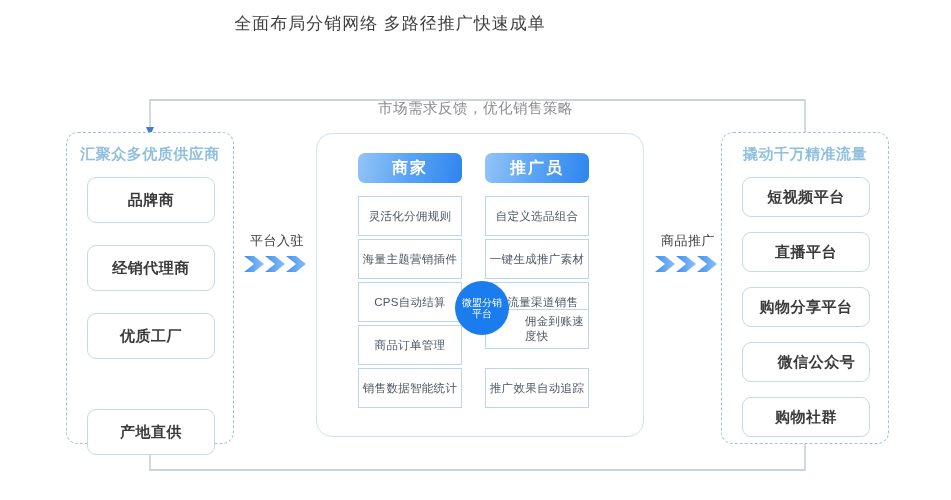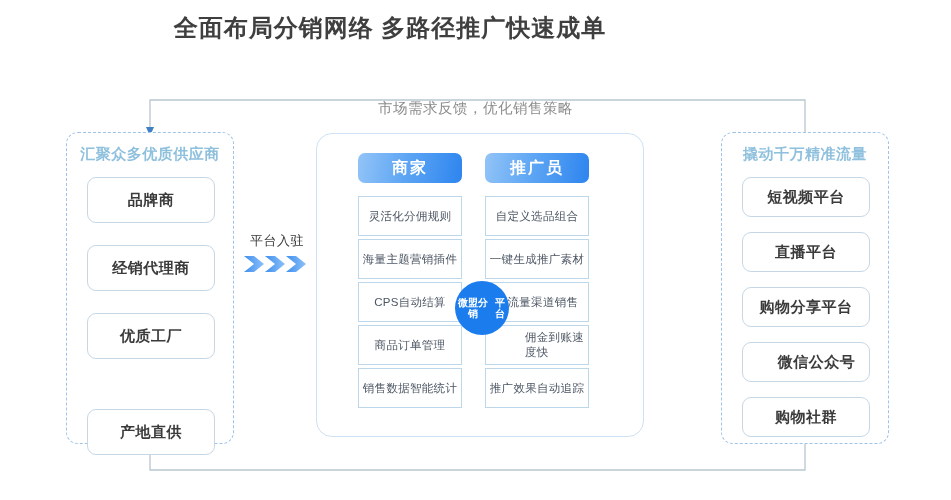--- a/index.html
+++ b/index.html
@@ -9,21 +9,21 @@
     font-family:"Liberation Sans","DejaVu Sans",sans-serif;
     overflow:hidden;
     position:relative;
   }
   #stage{position:relative;width:951px;height:500px;}
 
   
   .title{
     position:absolute;left:0;top:12px;width:780px;
     text-align:center;
-    font-size:24px;font-weight:bold;
+    font-size:17px;font-weight:normal;
     color:#3f3f3f;
     letter-spacing:1px;
   }
   .subtitle{
     position:absolute;left:0;top:76px;width:951px;
     text-align:center;
     font-size:14.5px;
     color:#8c8c8c;
     letter-spacing:.5px;
     margin-top:23px;
@@ -84,22 +84,22 @@
     display:flex;align-items:center;justify-content:center;
     font-size:11.5px;color:#4c5664;
     letter-spacing:.3px;
   }
   .hub{
     position:absolute;
     left:455px;top:281px;width:54px;height:54px;
     border-radius:50%;
     background:#1b7ced;
     color:#fff;
-    display:flex;flex-direction:row;align-items:center;justify-content:center;
-    font-size:10px;font-weight:bold;line-height:1.15;
+    display:flex;flex-direction:column;align-items:center;justify-content:center;
+    font-size:10px;font-weight:normal;line-height:1.15;
     z-index:5;
     text-align:center;
   }
 
   
   .arrow-group{position:absolute;text-align:center;width:86px;}
   .arrow-label{
     font-size:13px;color:#3b3b3b;letter-spacing:.5px;white-space:nowrap;
     margin-bottom:4px;
   }
@@ -183,33 +183,49 @@
 
     <div class="cell" style="left:168px;top:62px;width:104px;height:40px;">
       <span>自定义选品组合</span>
     </div>
     <div class="cell" style="left:168px;top:105px;width:104px;height:40px;">
       <span>一键生成推广素材</span>
     </div>
     <div class="cell" style="left:168px;top:148px;width:104px;height:40px;">
       <span>多流量渠道销售</span>
     </div>
-    <div class="cell" style="left:168px;top:191px;width:104px;height:40px;padding-left:39px;">
+    <div class="cell" style="left:168px;top:175px;width:104px;height:40px;padding-left:39px;">
       <span>佣金到账速度快</span>
     </div>
     <div class="cell" style="left:168px;top:234px;width:104px;height:40px;">
       <span>推广效果自动追踪</span>
     </div>
   </div>
 
   <div class="hub">
     <span>微盟分销</span>
     <span>平台</span>
   </div>
 
+  <div class="arrow-group" style="left:645px;top:232px;">
+    <div class="arrow-label">商品推广</div>
+    <div class="chevrons">
+      <svg width="66" height="20" viewBox="0 0 66 20">
+        <defs>
+          <linearGradient id="cg2" x1="0" y1="0" x2="1" y2="0">
+            <stop offset="0%" stop-color="#3f8ff0"></stop>
+              <stop offset="100%" stop-color="#8cc0f7"></stop>
+          </linearGradient>
+        </defs>
+        <polygon points="0,2 10,2 20,10 10,18 0,18 10,10" fill="url(#cg2)"></polygon>
+        <polygon points="21,2 31,2 41,10 31,18 21,18 31,10" fill="url(#cg2)"></polygon>
+        <polygon points="42,2 52,2 62,10 52,18 42,18 52,10" fill="url(#cg2)"></polygon>
+      </svg>
+    </div>
+  </div>
 
   <div class="panel" id="right-panel" style="left:721px;top:132px;width:168px;height:312px;">
     <div class="panel-title" style="top:12px;">撬动千万精准流量</div>
 
     <div class="chip" style="left:20px;top:44px;width:128px;height:40px;">
       <span>短视频平台</span>
     </div>
     <div class="chip" style="left:20px;top:99px;width:128px;height:40px;">
       <span>直播平台</span>
     </div>

